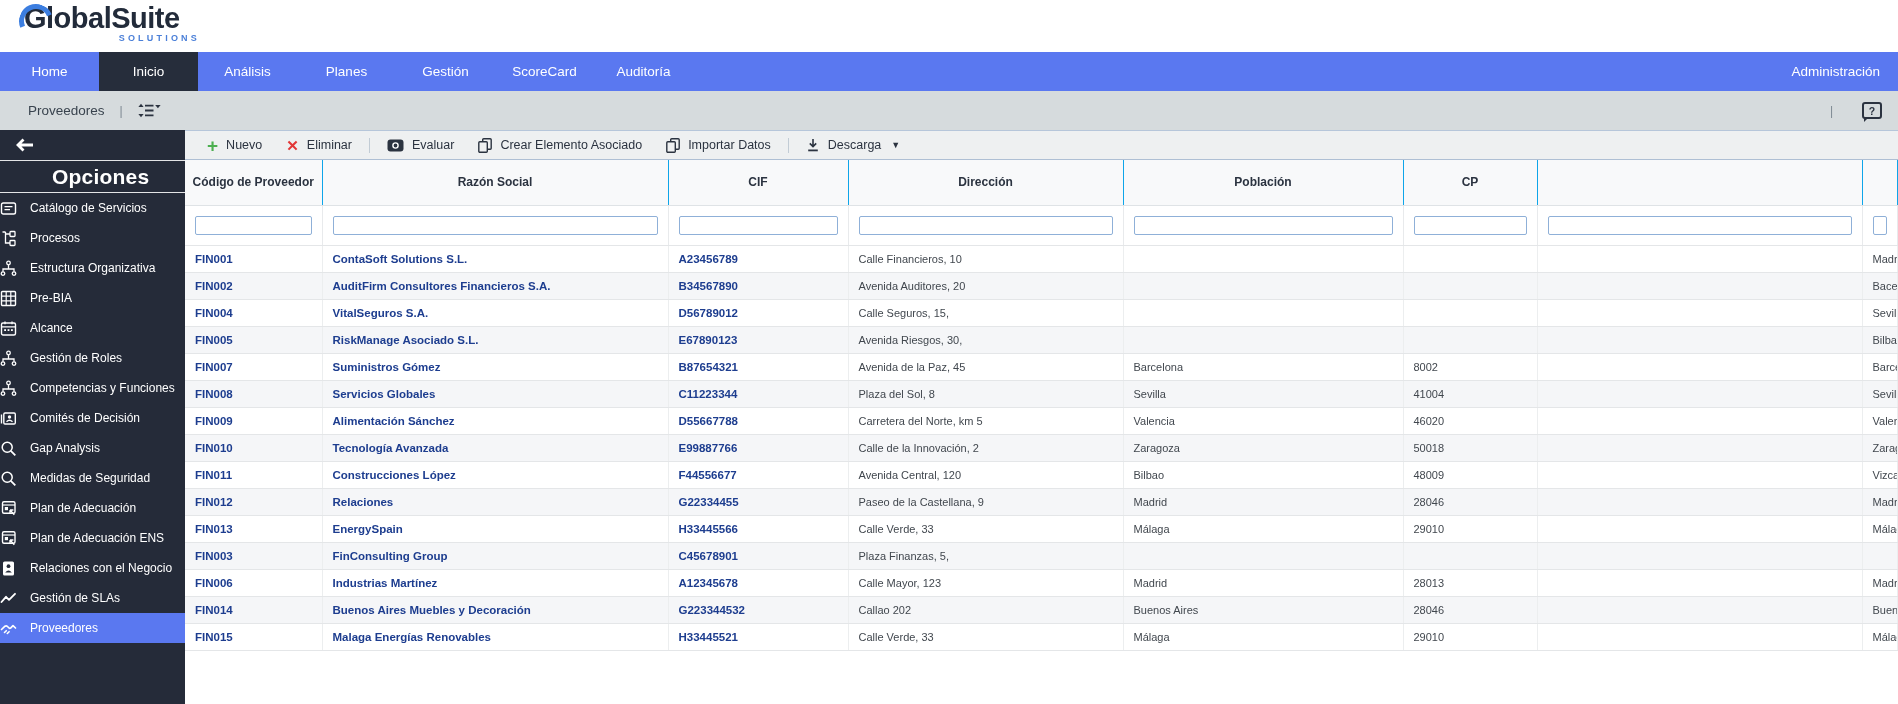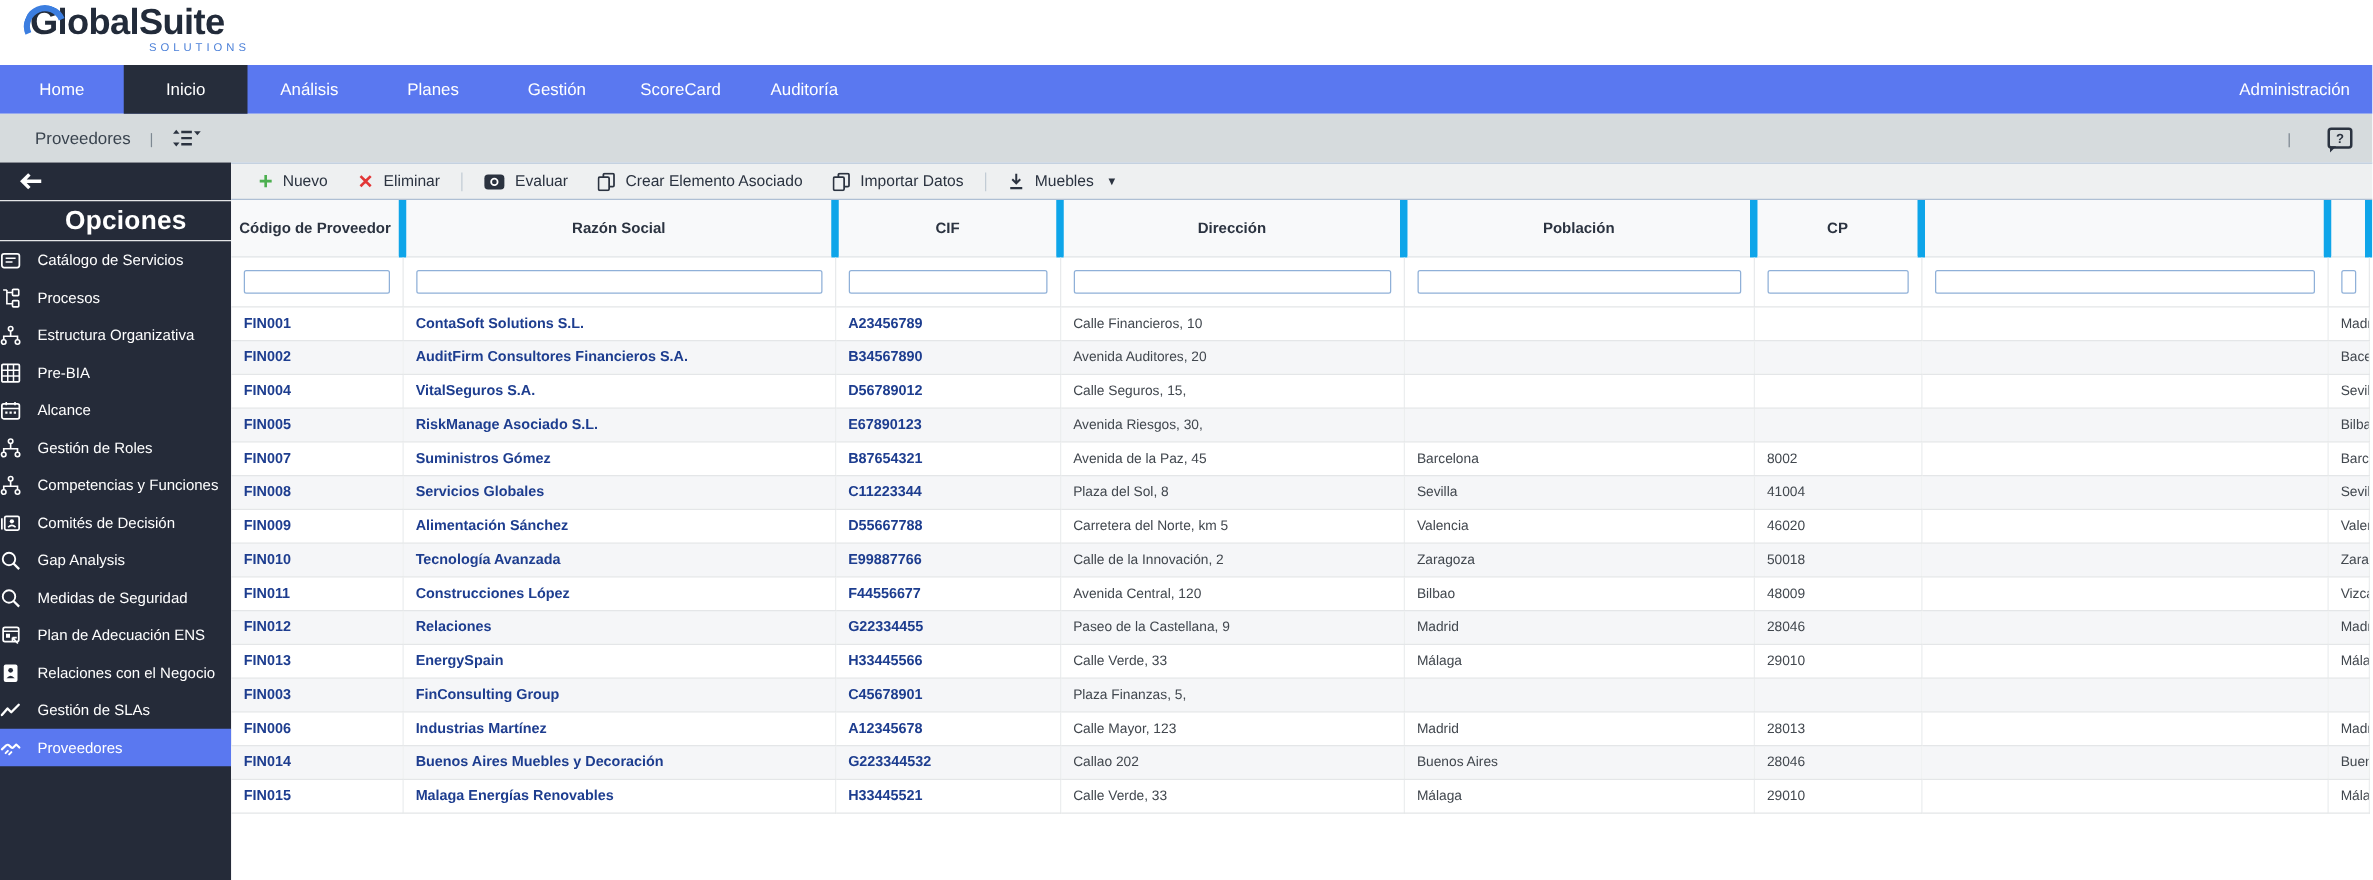--- a/index.html
+++ b/index.html
@@ -6,21 +6,21 @@
   html,body { width:1898px; height:704px; overflow:hidden; background:#fff;
     font-family:"Liberation Sans", sans-serif; }
 
   
   .topbar { height:52px; background:#fff; position:relative; }
   .logo { position:absolute; left:24px; top:3px; width:176px; cursor:pointer; }
   .logo-word { font-size:29px; font-weight:bold; color:#222b3a; letter-spacing:-0.5px; line-height:1.1; }
   .logo-arc { position:absolute; left:-5px; top:1px; width:34px; height:34px; border-radius:50%;
     border:5px solid transparent; border-top-color:#3c7ee0; border-left-color:#3c7ee0;
     transform:rotate(22deg); }
-  .logo-tag { font-size:9px; font-weight:normal; color:#4a7fd8; letter-spacing:3.2px;
+  .logo-tag { font-size:9px; font-weight:bold; color:#4a7fd8; letter-spacing:3.2px;
     text-align:right; margin-top:-2px; }
 
   
   .mainnav { height:39px; background:#5a78f0; display:flex; align-items:stretch; }
   #nav-items { display:flex; }
   .nav-item { width:99px; display:flex; align-items:center; justify-content:center;
     color:#fff; font-size:13.5px; cursor:pointer; }
   .nav-item.active { background:#262d3b; }
   .nav-right { margin-left:auto; display:flex; align-items:center; color:#fff;
     font-size:13.5px; padding:0 18px; cursor:pointer; }
@@ -61,21 +61,21 @@
     font-size:12.5px; color:#2b3340; cursor:pointer; white-space:nowrap; }
   .t-plus { color:#4caf50; font-size:19px; font-weight:bold; line-height:17px; }
   .t-x { color:#e23636; font-size:15px; font-weight:bold; line-height:15px; }
   .t-divider { width:1px; height:15px; background:#c2ccd5; margin:0 5px; }
   .t-caret { font-size:9px; color:#2b3340; margin-left:2px; }
 
   
   .tablewrap { flex:1; overflow:hidden; }
   table { border-collapse:collapse; table-layout:fixed; width:100%; }
   thead th { height:45px; background:#f8f9fa; font-size:12px; font-weight:bold; color:#2b3340;
-    text-align:center; border-right:6px solid #0ea5e9; border-bottom:1px solid #dfe3e6;
+    text-align:center; border-right:1px solid #0ea5e9; border-bottom:1px solid #dfe3e6;
     overflow:hidden; white-space:nowrap; }
   .filter-row td { height:40px; background:#fff; border-right:1px solid #e8eaec;
     border-bottom:1px solid #e4e6e8; padding:0 10px; }
   .filter-row input { width:100%; height:19px; border:1px solid #8fb0d8; border-radius:2px;
     outline:none; padding:0 4px; font-size:11px; font-family:inherit; background:#fff; }
   tbody td { height:27px; border-right:1px solid #eceeef; border-bottom:1px solid #e4e6e8;
     padding:0 10px; font-size:11px; color:#41474e; white-space:nowrap; overflow:hidden; }
   tbody tr { cursor:pointer; }
   tbody tr.even { background:#f5f6f8; }
   td.c-link { color:#1d3d8f; font-weight:bold; font-size:11.5px; }
@@ -239,20 +239,31 @@
         </div>
         <div class="side-item">
           <span class="side-ico">
             <svg viewBox="0 0 17 17">
               <rect x="2.5" y="1.8" width="12.5" height="11.5" rx="1.5" fill="none" stroke="#fff" stroke-width="1.4"></rect>
               <path d="M2.5 5 H15" stroke="#fff" stroke-width="1.2"></path>
               <rect x="4.8" y="7" width="3.2" height="3.2" fill="#fff"></rect>
               <path d="M10 10 L14.3 14.8 M10 10 V13.4 M10 10 H13.4" fill="none" stroke="#fff" stroke-width="1.4"></path>
             </svg>
           </span>
+          <span>Plan de Adecuación</span>
+        </div>
+        <div class="side-item">
+          <span class="side-ico">
+            <svg viewBox="0 0 17 17">
+              <rect x="2.5" y="1.8" width="12.5" height="11.5" rx="1.5" fill="none" stroke="#fff" stroke-width="1.4"></rect>
+              <path d="M2.5 5 H15" stroke="#fff" stroke-width="1.2"></path>
+              <rect x="4.8" y="7" width="3.2" height="3.2" fill="#fff"></rect>
+              <path d="M10 10 L14.3 14.8 M10 10 V13.4 M10 10 H13.4" fill="none" stroke="#fff" stroke-width="1.4"></path>
+            </svg>
+          </span>
           <span>Plan de Adecuación ENS</span>
         </div>
         <div class="side-item">
           <span class="side-ico">
             <svg viewBox="0 0 17 17">
               <rect x="3" y="1.5" width="11" height="14" rx="1.6" fill="#fff"></rect>
               <circle cx="8.5" cy="6.2" r="1.9" fill="#252b39"></circle>
               <path d="M5.2 12.6 Q8.5 8.6 11.8 12.6 Z" fill="#252b39"></path>
             </svg>
           </span>
@@ -309,21 +320,21 @@
           <rect x="0.8" y="3.7" width="8.5" height="10.5" rx="1" fill="#eef0f1" stroke="#2b3340" stroke-width="1.4"></rect>
         </svg>
         <span>Importar Datos</span>
       </div>
       <span class="t-divider"></span>
       <div class="tbtn">
         <svg width="14" height="14" viewBox="0 0 14 14">
           <path d="M7 1 V8.4 M3.8 5.4 L7 8.6 L10.2 5.4" fill="none" stroke="#2b3340" stroke-width="1.6"></path>
           <path d="M2.2 12.4 H11.8" stroke="#2b3340" stroke-width="1.8"></path>
         </svg>
-        <span>Muebles</span>
+        <span>Descarga</span>
         <span class="t-caret">▼</span>
       </div>
     </div>
 
     <div class="tablewrap">
       <table id="grid">
         <colgroup id="grid-cols">
             <col style="width: 137px;">
             <col style="width: 346px;">
             <col style="width: 180px;">

